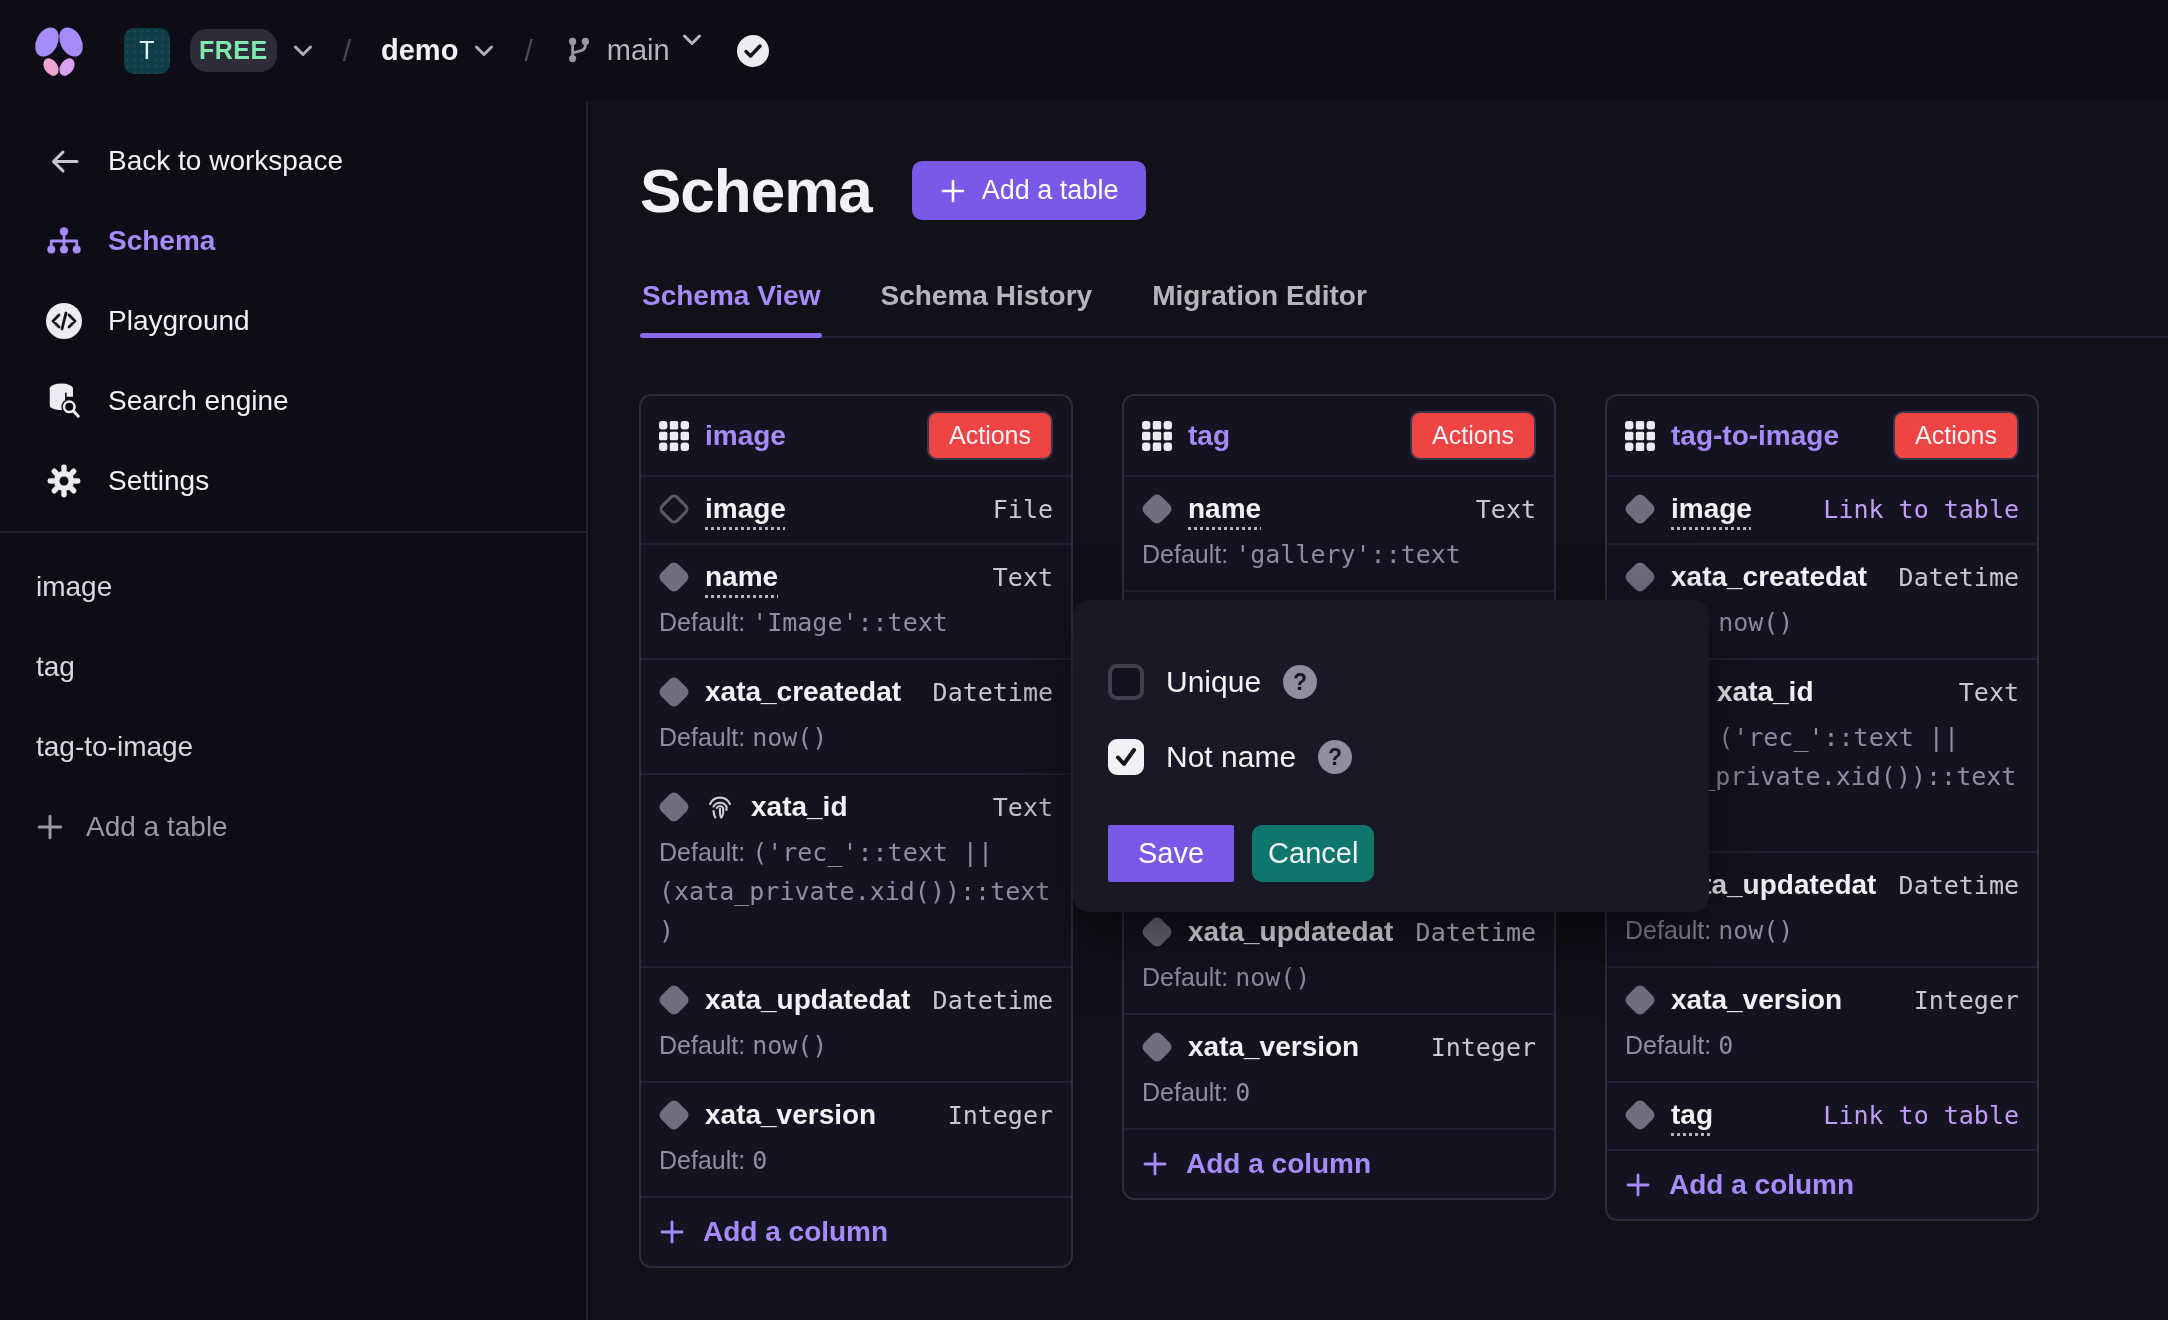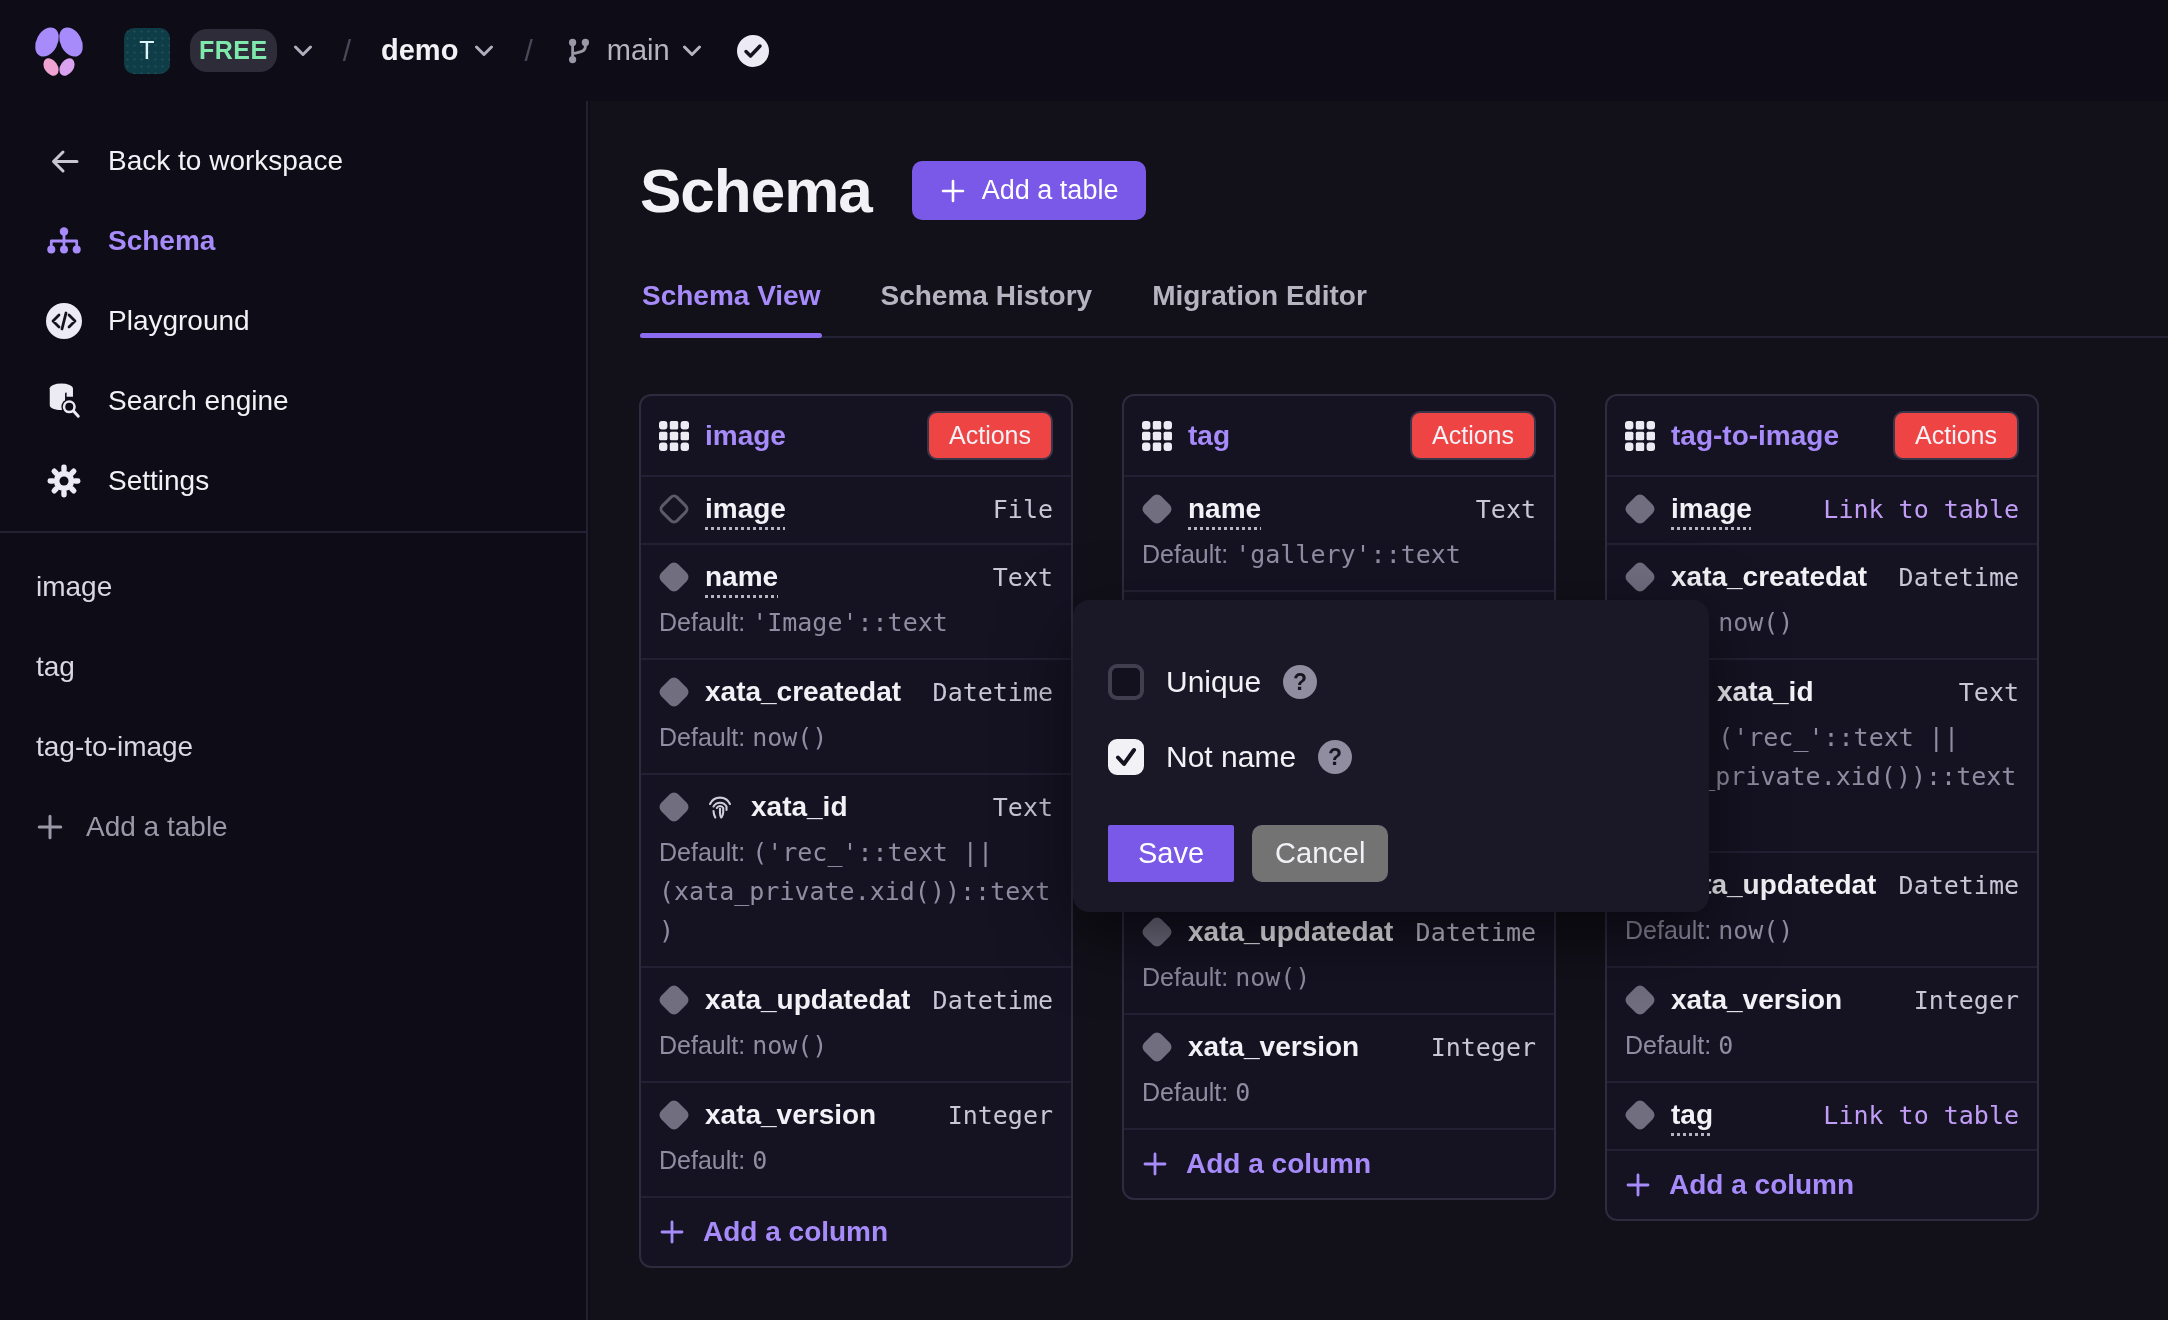--- a/index.html
+++ b/index.html
@@ -17,21 +17,21 @@
   
   .topbar{height:101px;display:flex;align-items:center;padding:0 30px;background:var(--bg);}
   .tbadge{width:46px;height:46px;border-radius:10px;background:#0e3c47;color:#ddf3f6;font-size:25px;
     display:flex;align-items:center;justify-content:center;margin-left:36px;cursor:pointer;}
   .dotted{background-image:radial-gradient(rgba(255,255,255,0.07) 1.4px,transparent 1.4px);background-size:7px 7px;}
   .plan-badge{margin-left:20px;padding:7px 9px;border-radius:17px;background:#2d2c38;color:var(--free-green);
     font-weight:bold;font-size:25px;letter-spacing:.5px;cursor:pointer;}
   .chev{margin-left:16px;color:#b0adbd;display:flex;cursor:pointer;}
   .sep{color:#4a4859;font-size:30px;margin:0 30px;font-weight:300;}
   .crumb-name{font-size:29px;font-weight:bold;color:var(--text);cursor:pointer;}
-  .crumb-branch{display:flex;align-items:center;gap:12px;color:var(--text-dim);font-size:29px;cursor:pointer;}
+  .crumb-branch{display:flex;gap:12px;color:var(--text-dim);font-size:29px;cursor:pointer;}
   .check-circle{margin-left:34px;cursor:pointer;display:flex;}
 
   
   .sidebar{position:absolute;left:0;top:101px;bottom:0;width:588px;border-right:2px solid var(--border);
     padding-top:20px;background:var(--bg);}
   .side-row{height:80px;display:flex;align-items:center;padding-left:42px;gap:22px;font-size:28px;cursor:pointer;}
   .side-row .ic{width:44px;display:flex;justify-content:center;}
   .side-row.active{color:var(--purple-light);font-weight:bold;}
   .side-divider{border-top:2px solid var(--border);margin-top:10px;margin-bottom:14px;}
   .table-row{height:80px;display:flex;align-items:center;padding-left:36px;font-size:28px;color:#d9d7e2;cursor:pointer;}
@@ -78,21 +78,21 @@
     display:flex;align-items:center;justify-content:center;}
   .checkbox .checkmark{display:none;}
   .checkbox.checked{background:#f2f1f6;border-color:#f2f1f6;}
   .checkbox.checked .checkmark{display:block;}
   .check-label{font-size:30px;color:var(--text);}
   .help{width:34px;height:34px;border-radius:50%;background:#908da0;color:#17151f;font-weight:bold;font-size:23px;
     display:flex;align-items:center;justify-content:center;cursor:pointer;}
   .modal-btns{display:flex;gap:18px;margin-top:50px;}
   .btn-save{background:var(--accent);color:#fff;border:none;border-radius:2px;padding:12px 30px;font-size:29px;
     font-family:inherit;cursor:pointer;}
-  .btn-cancel{background:#737373;color:var(--text);border:none;border-radius:10px;padding:12px 23px;font-size:29px;
+  .btn-cancel{background:#0f766e;color:var(--text);border:none;border-radius:10px;padding:12px 16px;font-size:29px;
     font-family:inherit;cursor:pointer;}
 
   svg{display:block;}
 </style>
 </head>
 <body>
 
 <div class="topbar">
   <span>
     <svg width="58" height="58" viewBox="0 0 58 58">

